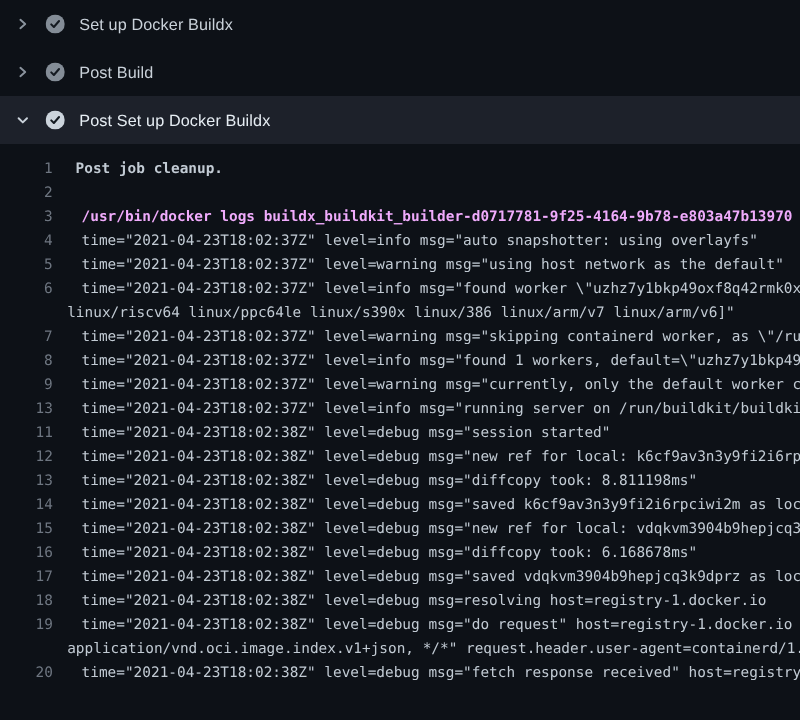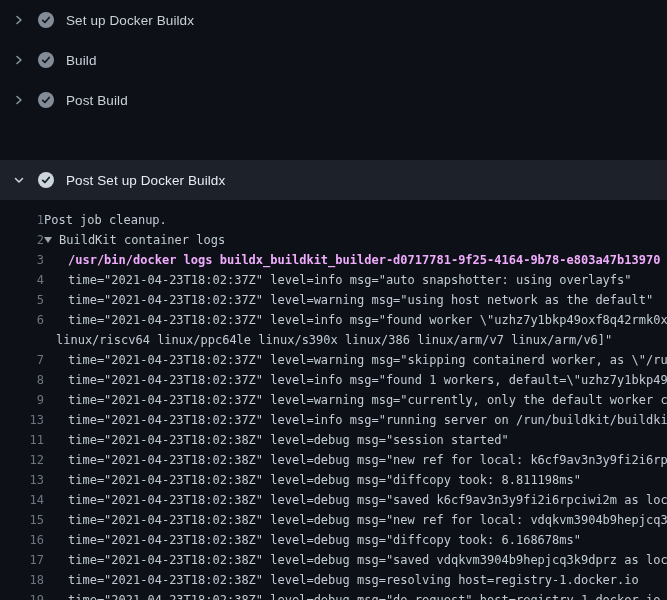--- a/index.html
+++ b/index.html
@@ -6,38 +6,38 @@
   body{
     width:667px;height:600px;overflow:hidden;
     background:#0d1117;
     font-family:"Liberation Sans",sans-serif;
     -webkit-font-smoothing:antialiased;
   }
   
   .section-header{
     height:40px;display:flex;align-items:center;cursor:pointer;
   }
-  .section-header.expanded{background:#1d212a;margin-top:40px;}
+  .section-header.expanded{background:#1d212a;}
   .chev{width:16px;height:16px;margin-left:11px;flex:none;
         display:flex;align-items:center;justify-content:center;}
   .check{width:16px;height:16px;margin-left:11px;flex:none;}
   .check svg circle{fill:#848d97;}
   .check.bright svg circle{fill:#ccd4dc;}
   .sec-title{margin-left:12px;color:#c9d1d9;font-size:13.5px;letter-spacing:.1px;}
   .section-header.expanded .sec-title{color:#e6edf3;}
   
   .log-area{padding-top:10px;}
   .log-row{
     height:20px;line-height:20px;display:flex;white-space:pre;
     font-family:"DejaVu Sans Mono","Liberation Mono",monospace;
     font-size:12px;cursor:default;
   }
   .ln{width:44px;flex:none;text-align:right;color:#6e7681;cursor:pointer;}
   .lt{color:#c2cbd4;flex:none;}
-  .log-row.plain .lt,.log-row.group .lt{}
+  .log-row.plain .lt,.log-row.group .lt{margin-left:19px;font-weight:bold;}
   .log-row.log .lt{margin-left:24px;}
   .log-row.cmd .lt{margin-left:24px;color:#f0abfc;font-weight:bold;}
   .log-row.cont .lt{margin-left:12px;}
   .tri{
     display:inline-block;width:0;height:0;
     border-left:4px solid transparent;border-right:4px solid transparent;
     border-top:6px solid #9ea7b1;margin-right:7px;position:relative;top:-1px;
   }
 </style>
 </head>
@@ -52,34 +52,20 @@
     </span>
     <span class="check">
       <svg width="16" height="16" viewBox="0 0 16 16">
           <circle cx="8" cy="8" r="8"></circle>
           <path d="M4.7 8.3l2.2 2.2 4.3-5" stroke="#141a21" stroke-width="1.7" fill="none" stroke-linecap="round" stroke-linejoin="round"></path>
         </svg>
     </span>
     <span class="sec-title">Set up Docker Buildx</span>
   </div>
 
-  <div class="section-header">
-    <span class="chev">
-      <svg width="12" height="12" viewBox="0 0 12 12">
-          <path d="M4 2.5L8 6l-4 3.5" stroke="#8b949e" stroke-width="1.6" fill="none" stroke-linecap="round" stroke-linejoin="round"></path>
-        </svg>
-    </span>
-    <span class="check">
-      <svg width="16" height="16" viewBox="0 0 16 16">
-          <circle cx="8" cy="8" r="8"></circle>
-          <path d="M4.7 8.3l2.2 2.2 4.3-5" stroke="#141a21" stroke-width="1.7" fill="none" stroke-linecap="round" stroke-linejoin="round"></path>
-        </svg>
-    </span>
-    <span class="sec-title">Build</span>
-  </div>
 
   <div class="section-header">
     <span class="chev">
       <svg width="12" height="12" viewBox="0 0 12 12">
           <path d="M4 2.5L8 6l-4 3.5" stroke="#8b949e" stroke-width="1.6" fill="none" stroke-linecap="round" stroke-linejoin="round"></path>
         </svg>
     </span>
     <span class="check">
       <svg width="16" height="16" viewBox="0 0 16 16">
           <circle cx="8" cy="8" r="8"></circle>
@@ -106,21 +92,20 @@
 </div>
 
 <div class="log-area" id="log-area">
   <div class="log-row plain">
     <span class="ln">1</span>
     <span class="lt">Post job cleanup.</span>
   </div>
 
   <div class="log-row group">
     <span class="ln">2</span>
-    <span class="lt"><span class="tri"></span>BuildKit container logs</span>
   </div>
 
   <div class="log-row cmd">
     <span class="ln">3</span>
     <span class="lt">/usr/bin/docker logs buildx_buildkit_builder-d0717781-9f25-4164-9b78-e803a47b13970</span>
   </div>
 
   <div class="log-row log">
     <span class="ln">4</span>
     <span class="lt">time="2021-04-23T18:02:37Z" level=info msg="auto snapshotter: using overlayfs"</span>

